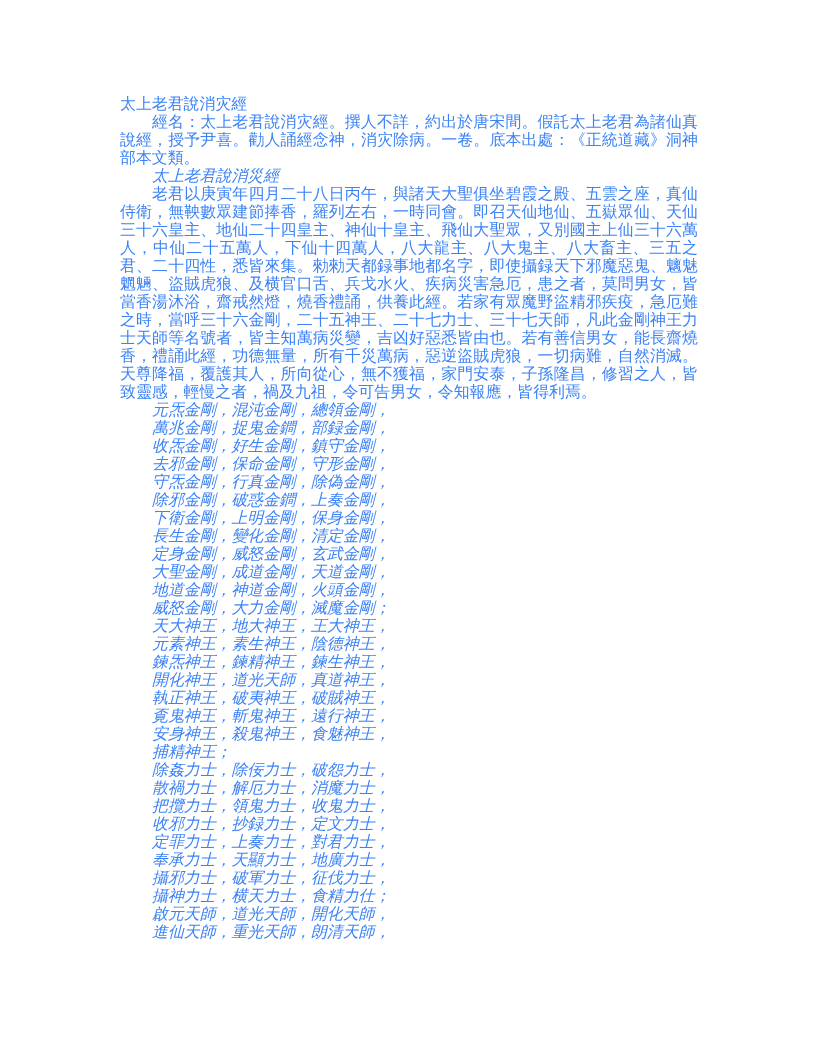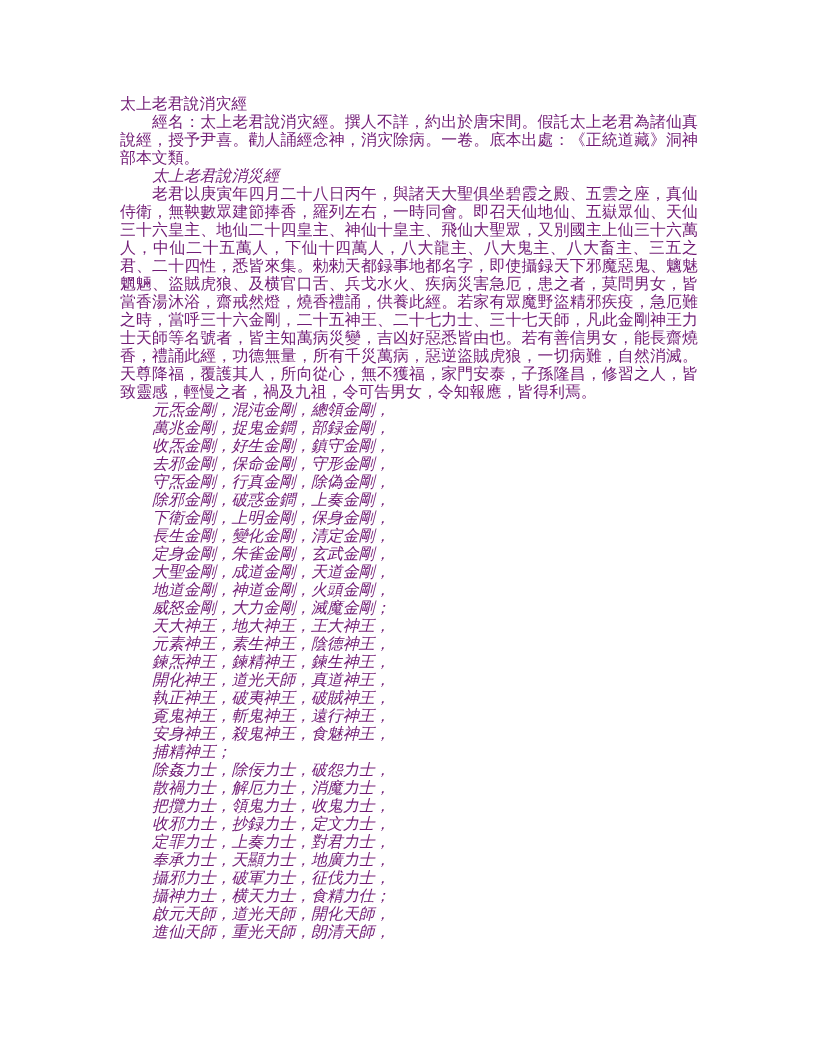--- a/index.html
+++ b/index.html
@@ -5,21 +5,21 @@
   html, body { margin: 0; padding: 0; background: #ffffff; }
   body { width: 816px; height: 1056px; position: relative; overflow: hidden; }
   .page {
     position: absolute;
     left: 120px;
     top: 95px;
     width: 578px;
     font-family: "DejaVu Serif", "Liberation Serif", serif;
     font-size: 15.9px;
     line-height: 18px;
-    color: #701a75;
+    color: #3b82f6;
   }
   .para { margin: 0; text-indent: 32px; text-align: justify; letter-spacing: 0; }
   .title-line { margin: 0; }
   .verse { margin: 0; padding-left: 32px; white-space: nowrap; font-style: italic; }
 </style>
 </head>
 <body>
 
 <div class="page">
   <p class="title-line">太上老君說消灾經</p>
@@ -28,21 +28,21 @@
   <p class="para">老君以庚寅年四月二十八日丙午，與諸天大聖俱坐碧霞之殿、五雲之座，真仙侍衛，無鞅數眾建節捧香，羅列左右，一時同會。即召天仙地仙、五嶽眾仙、天仙三十六皇主、地仙二十四皇主、神仙十皇主、飛仙大聖眾，又別國主上仙三十六萬人，中仙二十五萬人，下仙十四萬人，八大龍主、八大鬼主、八大畜主、三五之君、二十四性，悉皆來集。勑勑天都録事地都名字，即使攝録天下邪魔惡鬼、魑魅魍魎、盜賊虎狼、及横官口舌、兵戈水火、疾病災害急厄，患之者，莫問男女，皆當香湯沐浴，齋戒然燈，燒香禮誦，供養此經。若家有眾魔野盜精邪疾疫，急厄難之時，當呼三十六金剛，二十五神王、二十七力士、三十七天師，凡此金剛神王力士天師等名號者，皆主知萬病災變，吉凶好惡悉皆由也。若有善信男女，能長齋燒香，禮誦此經，功德無量，所有千災萬病，惡逆盜賊虎狼，一切病難，自然消滅。天尊降福，覆護其人，所向從心，無不獲福，家門安泰，子孫隆昌，修習之人，皆致靈感，輕慢之者，禍及九祖，令可告男女，令知報應，皆得利焉。</p>
   <div id="verses">
       <p class="verse">元炁金剛，混沌金剛，總領金剛，</p>
       <p class="verse">萬兆金剛，捉鬼金鐧，部録金剛，</p>
       <p class="verse">收炁金剛，好生金剛，鎮守金剛，</p>
       <p class="verse">去邪金剛，保命金剛，守形金剛，</p>
       <p class="verse">守炁金剛，行真金剛，除偽金剛，</p>
       <p class="verse">除邪金剛，破惑金鐧，上奏金剛，</p>
       <p class="verse">下衛金剛，上明金剛，保身金剛，</p>
       <p class="verse">長生金剛，變化金剛，清定金剛，</p>
-      <p class="verse">定身金剛，朱雀金剛，玄武金剛，</p>
+      <p class="verse">定身金剛，威怒金剛，玄武金剛，</p>
       <p class="verse">大聖金剛，成道金剛，天道金剛，</p>
       <p class="verse">地道金剛，神道金剛，火頭金剛，</p>
       <p class="verse">威怒金剛，大力金剛，滅魔金剛；</p>
       <p class="verse">天大神王，地大神王，王大神王，</p>
       <p class="verse">元素神王，素生神王，陰德神王，</p>
       <p class="verse">鍊炁神王，鍊精神王，鍊生神王，</p>
       <p class="verse">開化神王，道光天師，真道神王，</p>
       <p class="verse">執正神王，破夷神王，破賊神王，</p>
       <p class="verse">覔鬼神王，斬鬼神王，遠行神王，</p>
       <p class="verse">安身神王，殺鬼神王，食魅神王，</p>

